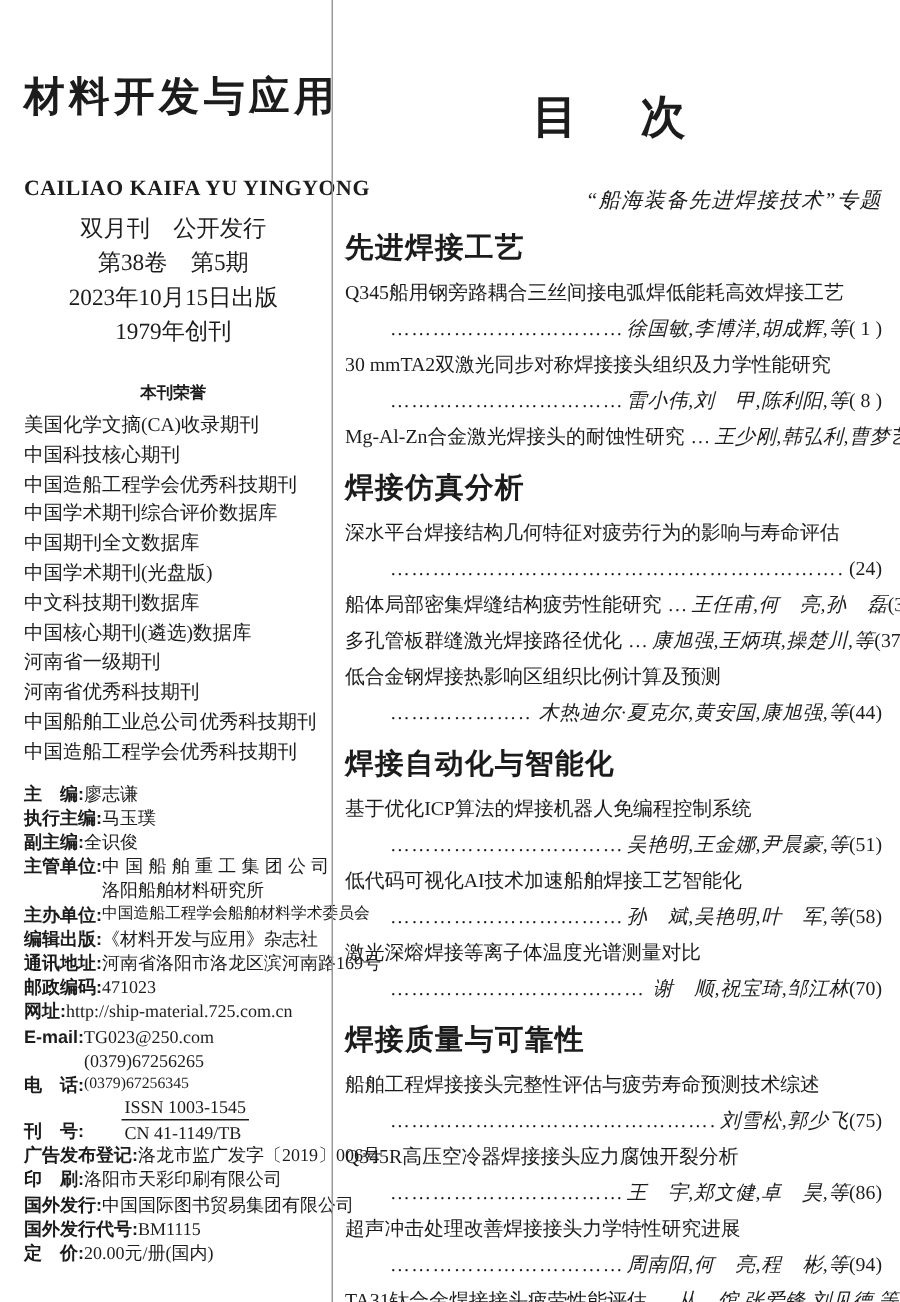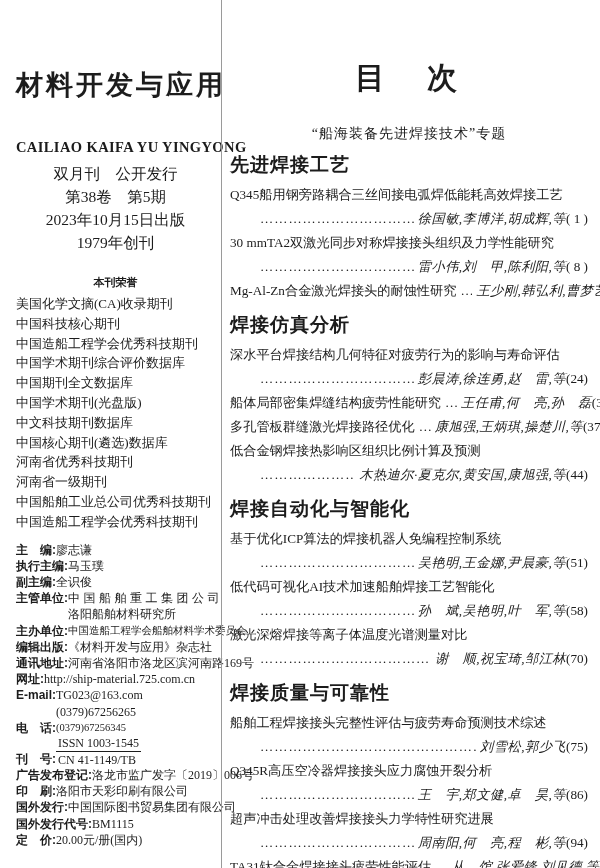--- a/index.html
+++ b/index.html
@@ -4,21 +4,21 @@
 <style>
   html,body{margin:0;padding:0;}
   body{
     width:600px;height:868px;background:#ffffff;color:#1c1c1c;
     font-family:"Liberation Serif","DejaVu Serif",serif;
     position:relative;overflow:hidden;
   }
   
   .left-col{
     position:absolute;left:0;top:0;width:221px;height:648px;
-    box-sizing:border-box;padding:67px 6px 0 16px;
+    box-sizing:border-box;padding:46px 6px 0 16px;
   }
   .col-divider{
     position:absolute;left:221px;top:0;width:1px;height:868px;background:#9a9a9a;
   }
   .right-col{
     position:absolute;left:222px;top:0;width:378px;height:628px;
     box-sizing:border-box;padding:58px 12px 0 8px;
   }
   
   .journal-title{
@@ -39,31 +39,31 @@
   .honor-item{white-space:nowrap;}
   .info-list{margin-top:10px;font-size:12px;line-height:16.2px;}
   .info-row{display:flex;align-items:center;white-space:nowrap;}
   .info-row.top{align-items:flex-end;}
   .info-label{
     font-family:"Liberation Sans","DejaVu Sans",sans-serif;
     font-weight:bold;flex:none;
   }
   .info-value.spread{letter-spacing:3.5px;}
   .info-multi .line2{font-size:10.5px;letter-spacing:0;}
-  .fraction{display:inline-block;vertical-align:middle;line-height:14px;}
+  .fraction{display:inline-block;vertical-align:middle;line-height:14px;margin-left:25px;}
   .fraction .num{border-bottom:1px solid #1c1c1c;padding:0 2px 1px 2px;}
   .fraction .den{padding:1px 2px 0 2px;}
   
   .toc-title{
     font-family:"Liberation Sans","DejaVu Sans",sans-serif;
     font-weight:bold;font-size:30px;text-align:center;letter-spacing:6px;
     margin:0 0 26px 0;
   }
   .special-topic{
-    font-size:14px;text-align:center;margin:0 0 8px 0;
+    font-style:italic;font-size:14px;text-align:right;margin:0 0 8px 0;
     letter-spacing:1px;
   }
   .toc-section-heading{
     font-family:Liberation Serif, serif;
     font-weight:bold;font-size:19px;margin:9px 0 5px 0;letter-spacing:1px;
   }
   .article{font-size:13.2px;line-height:24px;}
   .art-line{display:flex;align-items:baseline;white-space:nowrap;}
   .art-line.indent{padding-left:26px;}
   .art-title{flex:none;}
@@ -89,22 +89,22 @@
   <div class="honors-header">本刊荣誉</div>
   <div class="honors-list">
       <div class="honor-item">美国化学文摘(CA)收录期刊</div>
       <div class="honor-item">中国科技核心期刊</div>
       <div class="honor-item">中国造船工程学会优秀科技期刊</div>
       <div class="honor-item">中国学术期刊综合评价数据库</div>
       <div class="honor-item">中国期刊全文数据库</div>
       <div class="honor-item">中国学术期刊(光盘版)</div>
       <div class="honor-item">中文科技期刊数据库</div>
       <div class="honor-item">中国核心期刊(遴选)数据库</div>
+      <div class="honor-item">河南省一级期刊</div>
       <div class="honor-item">河南省优秀科技期刊</div>
-      <div class="honor-item">河南省一级期刊</div>
       <div class="honor-item">中国船舶工业总公司优秀科技期刊</div>
       <div class="honor-item">中国造船工程学会优秀科技期刊</div>
     </div>
   <div class="info-list">
       <div class="info-row">
         <span class="info-label">主　编:</span>
         <span class="info-value">廖志谦</span>
       </div>
       <div class="info-row">
         <span class="info-label">执行主编:</span>
@@ -127,26 +127,30 @@
       </div>
       <div class="info-row">
         <span class="info-label">编辑出版:</span>
         <span class="info-value">《材料开发与应用》杂志社</span>
       </div>
       <div class="info-row">
         <span class="info-label">通讯地址:</span>
         <span class="info-value">河南省洛阳市洛龙区滨河南路169号</span>
       </div>
       <div class="info-row">
+        <span class="info-label">邮政编码:</span>
+        <span class="info-value">471023</span>
+      </div>
+      <div class="info-row">
         <span class="info-label">网址:</span>
         <span class="info-value">http://ship-material.725.com.cn</span>
       </div>
       <div class="info-row">
         <span class="info-label">E-mail:</span>
-        <span class="info-value">TG023@163.com</span>
+        <span class="info-value">TG023@250.com</span>
       </div>
       <div class="info-row top">
         <span class="info-label">电　话:</span>
         <span class="info-multi">
           <div class="line1">(0379)67256265</div>
           <div class="line2">(0379)67256345</div>
         </span>
       </div>
       <div class="info-row top">
         <span class="info-label">刊　号:</span>
@@ -206,21 +210,20 @@
           <span class="art-title">Mg-Al-Zn合金激光焊接头的耐蚀性研究</span>
           <span class="leader">………………………………………………………………………………………………………………………………………………………………</span>
           <span class="art-authors">王少刚,韩弘利,曹梦艺</span>
         </div>
       </div>
       <h2 class="toc-section-heading">焊接仿真分析</h2>
       <div class="article">
         <div class="art-title">深水平台焊接结构几何特征对疲劳行为的影响与寿命评估</div>
         <div class="art-line indent">
           <span class="leader">………………………………………………………………………………………………………………………………………………………………</span>
-          <span class="art-authors">彭晨涛,徐连勇,赵　雷,等</span>
           <span class="art-page">(24)</span>
         </div>
       </div>
       <div class="article">
         <div class="art-line">
           <span class="art-title">船体局部密集焊缝结构疲劳性能研究</span>
           <span class="leader">………………………………………………………………………………………………………………………………………………………………</span>
           <span class="art-authors">王任甫,何　亮,孙　磊</span>
           <span class="art-page">(31)</span>
         </div>

